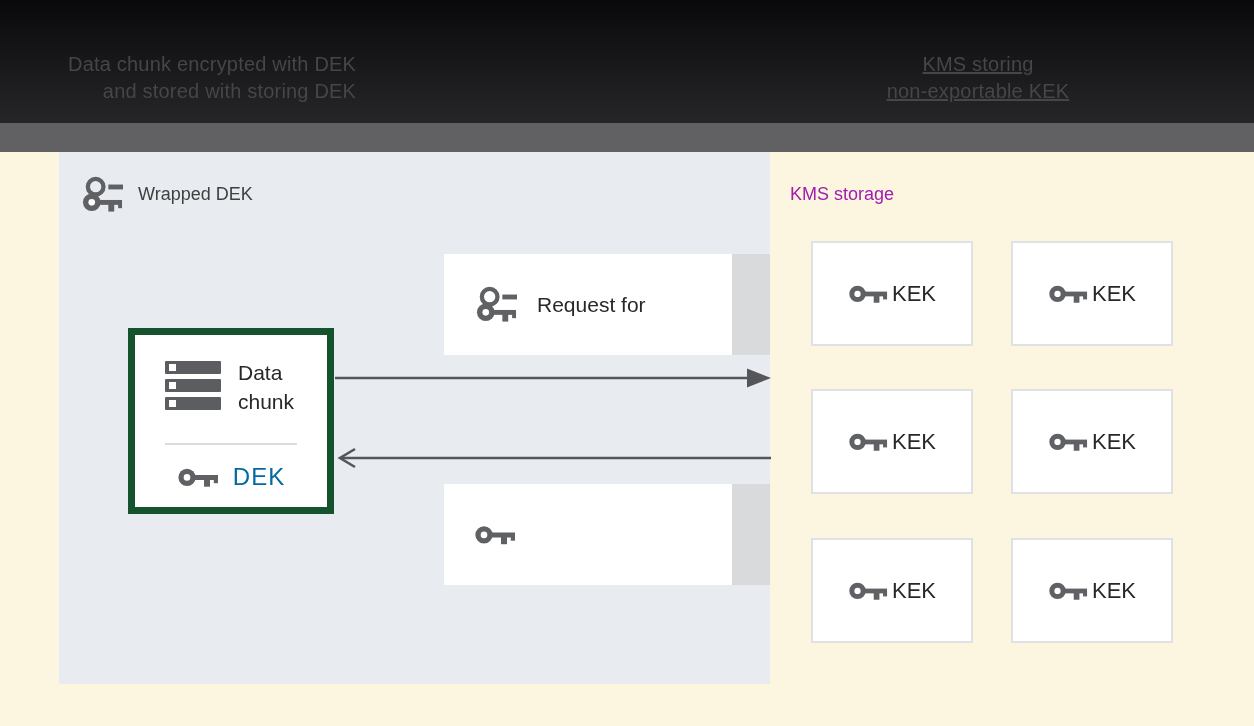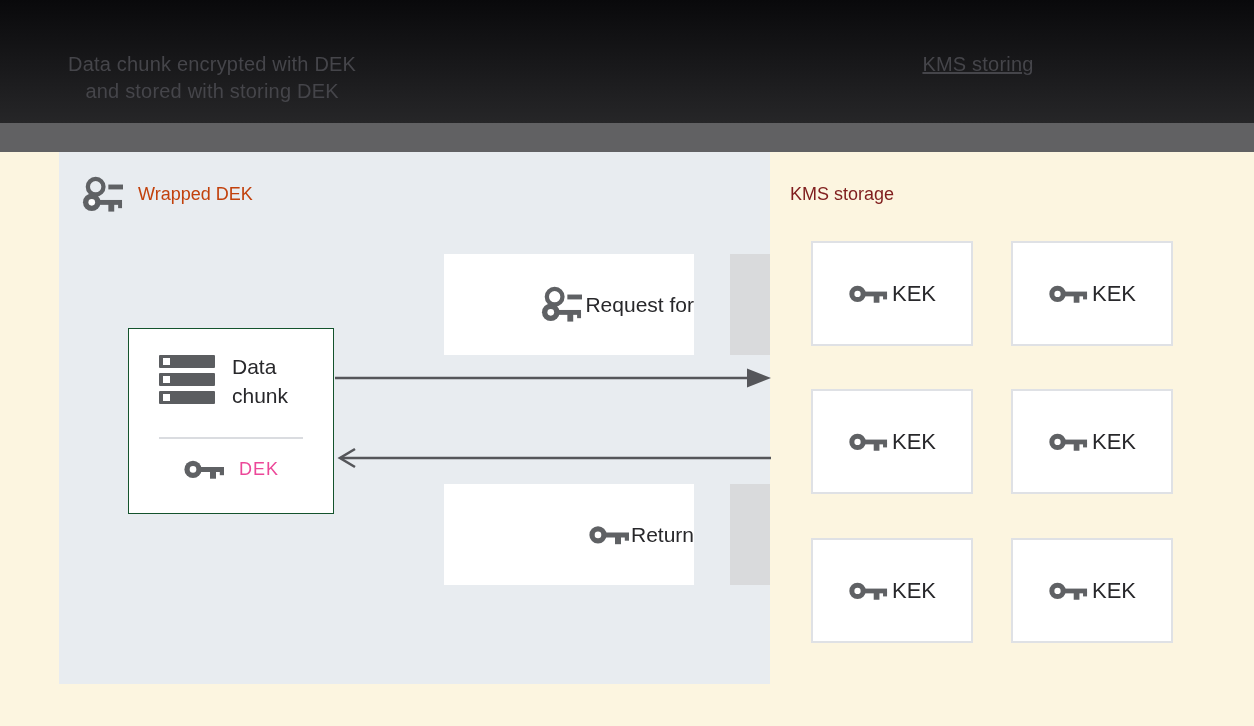--- a/index.html
+++ b/index.html
@@ -4,77 +4,78 @@
 <style>
   html,body{margin:0;padding:0;background:#fff;}
   .stage{
     position:relative;width:1254px;height:726px;overflow:hidden;
     background:#fcf5e0;font-family:"Liberation Sans",sans-serif;
   }
   
   .header{position:absolute;left:0;top:0;width:100%;height:123px;
     background:linear-gradient(180deg,#09090b 0%,#19191b 55%,#262628 100%);}
   .cap{position:absolute;top:51px;font-size:20px;line-height:27px;color:#45454a;letter-spacing:.2px;}
-  .cap-left{left:68px;text-align:center;}
+  .cap-left{left:68px;text-align:right;}
   .cap-right{left:828px;width:300px;text-align:center;text-decoration:underline;}
   .strip{position:absolute;left:0;top:123px;width:100%;height:29px;background:#616163;}
 
   
   .panel{position:absolute;left:59px;top:152px;width:711px;height:532px;background:#e8ecf0;}
   .panel-label{position:absolute;left:21px;top:22px;display:flex;align-items:center;gap:13px;
-    color:#c2410c;font-size:18px;}
+    color:#404040;font-size:18px;}
   
   .data-chunk-box{position:absolute;left:69px;top:176px;width:206px;height:186px;background:#fff;
-    border:1px solid #14532d;box-sizing:border-box;}
+    border:7px solid #14532d;box-sizing:border-box;}
   .dc-icon{position:absolute;left:30px;top:26px;width:56px;}
   .dc-bar{height:13px;background:#5b5d60;margin-bottom:5px;position:relative;border-radius:1px;}
   .dc-bar::before{content:"";position:absolute;left:4px;top:3px;width:7px;height:7px;background:#fff;}
   .dc-title{position:absolute;left:103px;top:23px;width:95px;font-size:21px;line-height:29px;color:#28282b;}
   .dc-divider{position:absolute;left:30px;right:30px;top:108px;height:2px;background:#dadce0;}
   .dc-dek{position:absolute;left:0;top:128px;width:100%;display:flex;justify-content:center;
     align-items:center;gap:14px;}
-  .dek-label{font-size:18px;color:#ec4899;letter-spacing:1px;}
-
-  
-  .msg-box{position:absolute;width:250px;height:101px;background:#fff;display:flex;align-items:center;
-    padding-left:30px;gap:1px;box-sizing:border-box;justify-content:flex-end;}
+  .dek-label{font-size:24px;color:#0369a1;letter-spacing:1px;}
+
+  
+  .msg-box{position:absolute;width:288px;height:101px;background:#fff;display:flex;align-items:center;
+    padding-left:30px;gap:18px;box-sizing:border-box;}
   .msg-request{left:444px;top:254px;}
   .msg-return{left:444px;top:484px;}
   .msg-cap{position:absolute;width:40px;height:101px;background:#d9dadc;}
   .cap-request{left:730px;top:254px;}
   .cap-return{left:730px;top:484px;}
   .msg-title{font-size:21px;line-height:29px;color:#28282b;}
 
   
   .arrow{position:absolute;}
   .arrow-request{left:335px;top:367px;}
   .arrow-return{left:336px;top:447px;}
 
   
-  .kms-label{position:absolute;left:790px;top:184px;font-size:18px;color:#7f1d1d;}
+  .kms-label{position:absolute;left:790px;top:184px;font-size:18px;color:#a21caf;}
   .kek-box{position:absolute;width:162px;height:105px;background:#fff;border:2px solid #dfe1e5;
     box-sizing:border-box;display:flex;align-items:center;justify-content:center;gap:4px;}
   .kek-1{left:811px;top:241px;}  .kek-2{left:1011px;top:241px;}
   .kek-3{left:811px;top:389px;}  .kek-4{left:1011px;top:389px;}
   .kek-5{left:811px;top:538px;}  .kek-6{left:1011px;top:538px;}
   .kek-label{font-size:22px;color:#28282b;}
   .icon{display:block;}
 </style>
 </head>
 <body>
 
 <div class="stage">
 
   <div class="header">
     <div class="cap cap-left">
       <div>Data chunk encrypted with DEK</div>
       <div>and stored with storing DEK</div>
     </div>
     <div class="cap cap-right">
       <div>KMS storing</div>
+      <div>non-exportable KEK</div>
     </div>
   </div>
   <div class="strip"></div>
 
   <div class="panel">
     <div class="panel-label">
       <svg class="icon" width="45" height="41" viewBox="0 0 46 42">
         <circle cx="16" cy="13" r="8" fill="none" stroke="#5f6164" stroke-width="4.4"></circle>
         <rect x="29" y="10.8" width="15" height="5" fill="#5f6164"></rect>
         <circle cx="12" cy="29" r="9" fill="#5f6164"></circle>
@@ -126,21 +127,20 @@
   <div class="msg-cap cap-return"></div>
   <div class="msg-box msg-return">
     <svg class="icon" width="42" height="25" viewBox="0 0 42 24">
       <circle cx="10" cy="12.4" r="8.6" fill="#5f6164"></circle>
       <circle cx="10" cy="12.4" r="3.3" fill="#fff"></circle>
       <rect x="17" y="10" width="24" height="5" fill="#5f6164"></rect>
       <rect x="27" y="13.4" width="6" height="8.3" fill="#5f6164"></rect>
       <rect x="36.8" y="13.4" width="4.2" height="4.8" fill="#5f6164"></rect>
     </svg>
     <div class="msg-title">
-      <div>Return</div>
     </div>
   </div>
 
   <svg class="arrow arrow-request" width="436" height="22" viewBox="0 0 436 22">
     <line x1="0" y1="11" x2="416" y2="11" stroke="#55565a" stroke-width="2.6"></line>
     <path d="M436 11 L412 1.5 L412 20.5 Z" fill="#55565a"></path>
   </svg>
   <svg class="arrow arrow-return" width="435" height="22" viewBox="0 0 435 22">
     <line x1="5" y1="11" x2="435" y2="11" stroke="#55565a" stroke-width="2.6"></line>
     <polyline points="19,2 4,11 19,20" fill="none" stroke="#55565a" stroke-width="2.6"></polyline>

